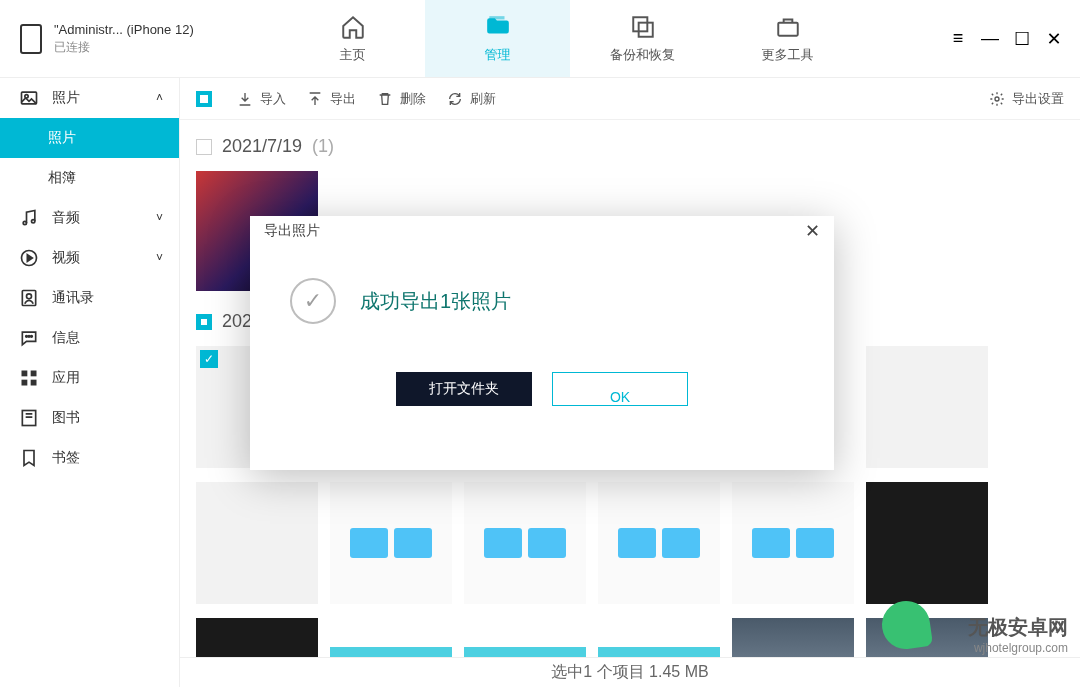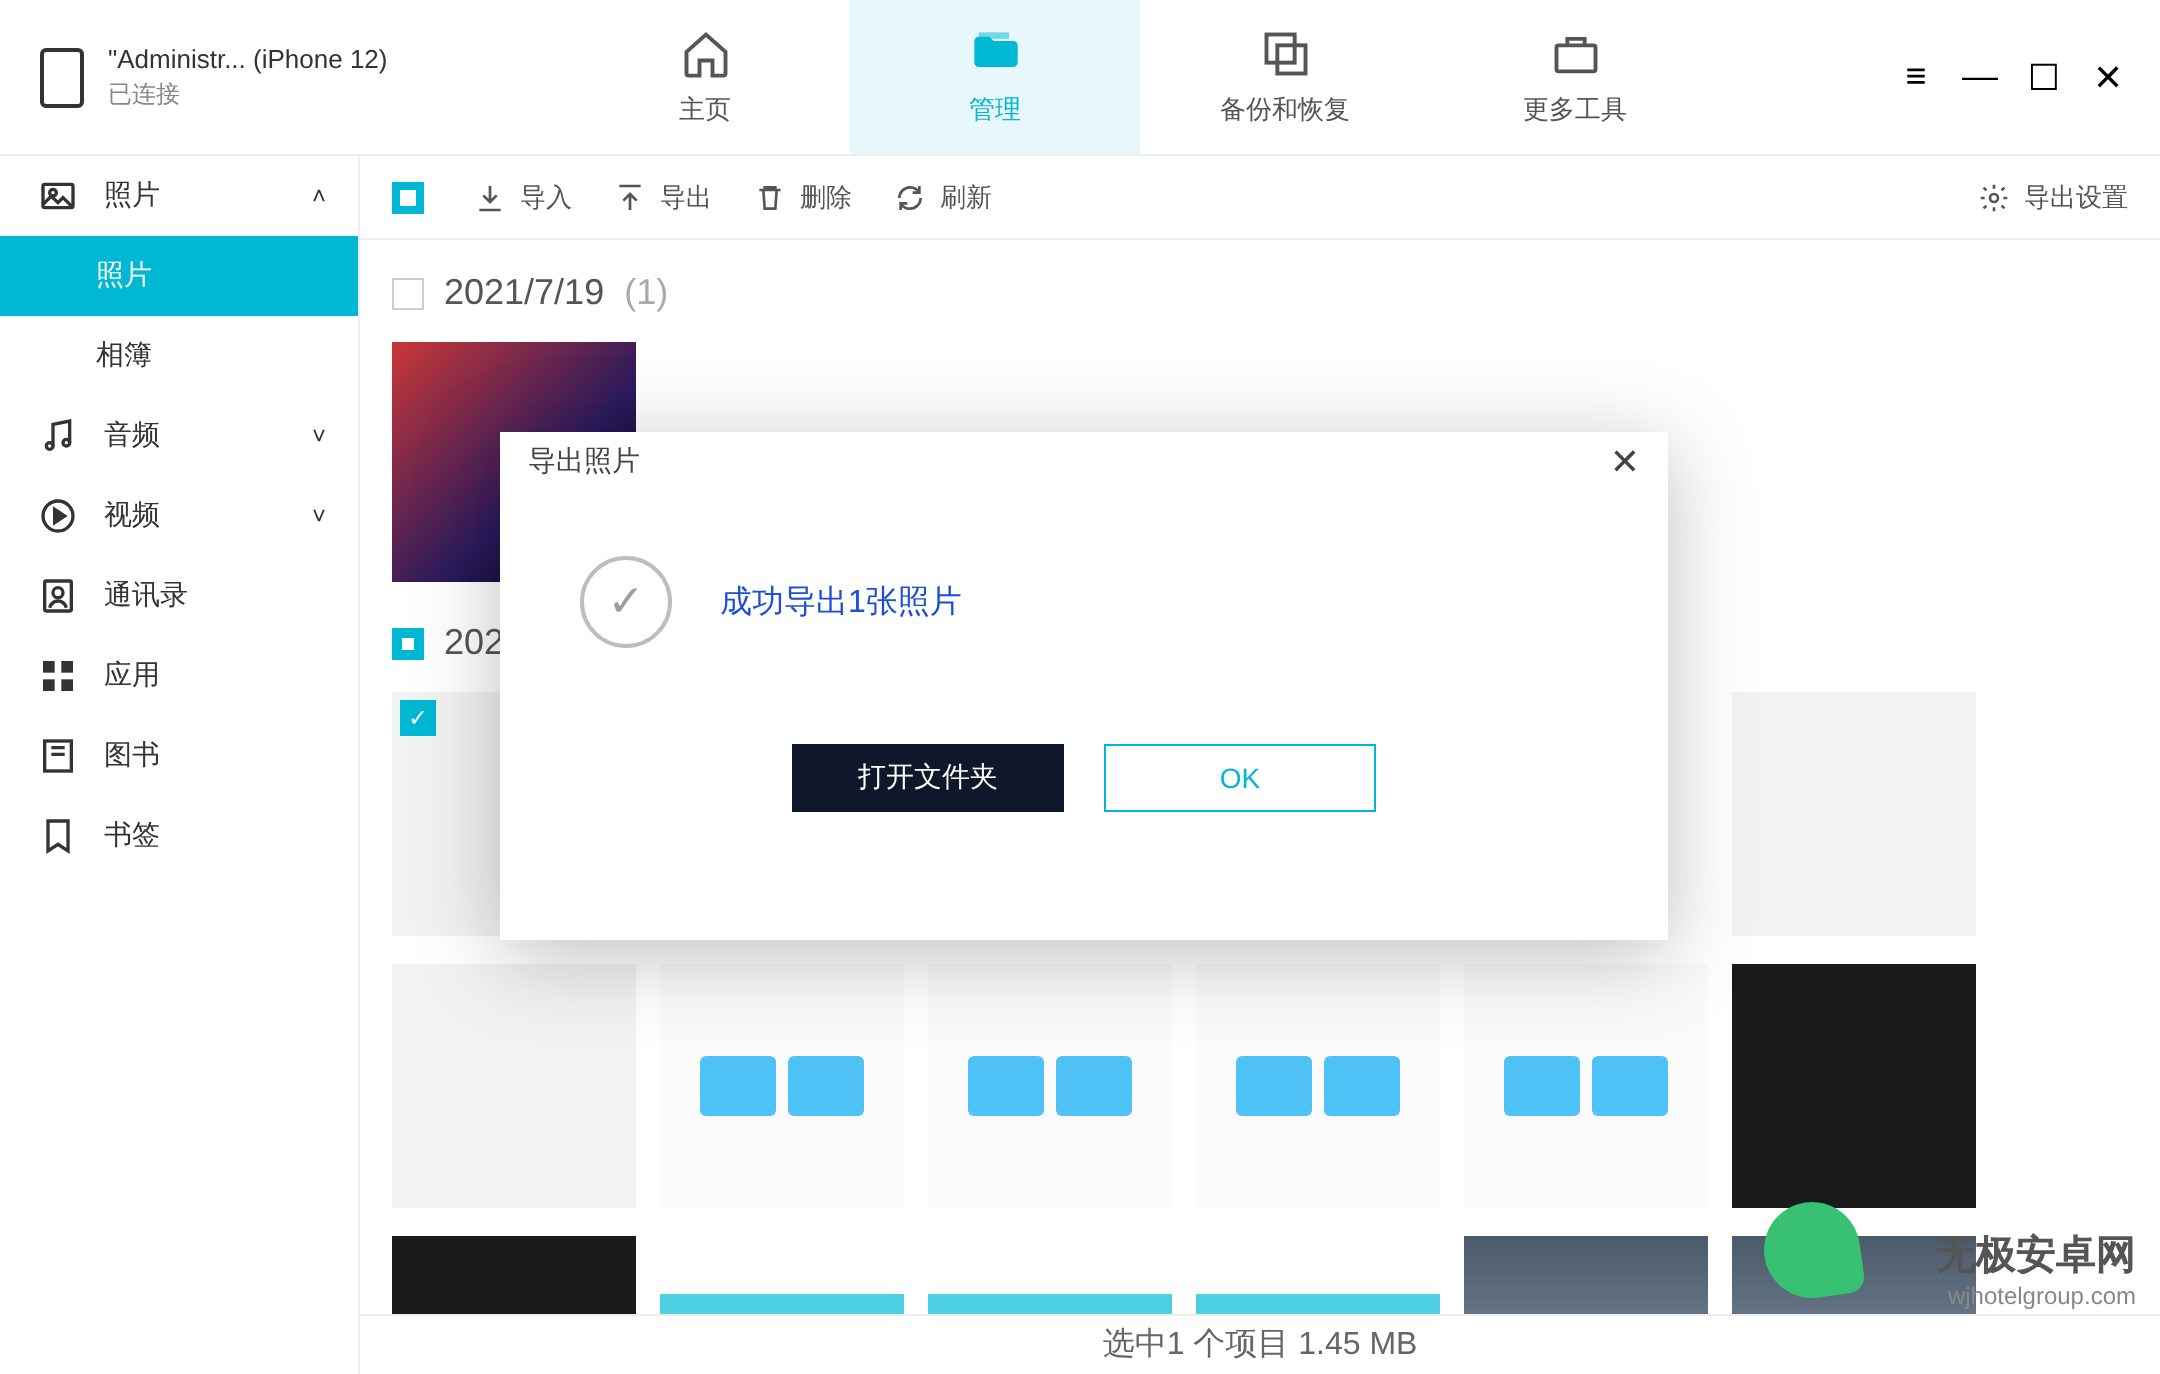--- a/index.html
+++ b/index.html
@@ -54,25 +54,25 @@
 .thumb.gray { background:linear-gradient(#4a5a6a,#6a7a8a); }
 
 .statusbar { height: 30px; display: flex; align-items: center; justify-content: center; font-size: 16px; color: #666; border-top: 1px solid #eee; }
 
 .modal-backdrop { position: absolute; inset: 0; }
 .modal { position: absolute; left: 250px; top: 216px; width: 584px; height: 254px; background: #fff; box-shadow: 0 8px 40px rgba(0,0,0,0.25); }
 .modal-head { height: 30px; display: flex; align-items: center; padding: 0 14px; font-size: 14px; color: #444; }
 .modal-close { margin-left: auto; font-size: 18px; cursor: pointer; }
 .modal-body { display: flex; align-items: center; padding: 32px 40px 20px; gap: 24px; }
 .check-circle { width: 46px; height: 46px; border: 2px solid #bdbdbd; border-radius: 50%; display: flex; align-items: center; justify-content: center; color: #9e9e9e; font-size: 22px; }
-.modal-msg { font-size: 16px; color: #1d4ed8; }
+.modal-msg { font-size: 20px; color: #0f766e; }
 .modal-actions { display: flex; gap: 20px; justify-content: center; padding: 28px 0 26px; }
 .modal-btn { width: 136px; height: 34px; display: flex; align-items: center; justify-content: center; font-size: 14px; cursor: pointer; }
 .modal-btn.primary { background: #0f172a; color: #fff; }
-.modal-btn.secondary { border: 1px solid #00b8d4; color: #00b8d4; background: #fff; }
+.modal-btn.secondary { border: 1px solid #00b8d4; color: #00b8d4; background: #fff; align-items: flex-end; }
 
 .watermark { position: absolute; right: 12px; bottom: 32px; text-align: right; color: #555; }
 .watermark .wm1 { font-size: 20px; font-weight: bold; }
 .watermark .wm2 { font-size: 12px; color: #888; }
 .wm-logo { position:absolute; right:150px; bottom:38px; width:48px; height:48px; background:#38c172; border-radius:50% 50% 8px 50%; transform:rotate(-8deg); }
 </style>
 </head>
 <body>
 
 <div class="header">
@@ -173,20 +173,31 @@
           <svg width="20" height="20" viewBox="0 0 24 24" fill="none" stroke="#333" stroke-width="2">
             <rect x="4" y="3" width="16" height="18" rx="1"></rect>
             <circle cx="12" cy="10" r="3"></circle>
             <path d="M7 19c1-3 3-4 5-4s4 1 5 4"></path>
           </svg>
         </div>
       <span>通讯录</span>
     </div>
     <div class="side-item">
       <div class="side-icon">
+          <svg width="20" height="20" viewBox="0 0 24 24" fill="none" stroke="#333" stroke-width="2">
+            <path d="M4 5h16v11H9l-5 4z"></path>
+            <circle cx="9" cy="10" r="1" fill="#333"></circle>
+            <circle cx="12" cy="10" r="1" fill="#333"></circle>
+            <circle cx="15" cy="10" r="1" fill="#333"></circle>
+          </svg>
+        </div>
+      <span>信息</span>
+    </div>
+    <div class="side-item">
+      <div class="side-icon">
           <svg width="20" height="20" viewBox="0 0 24 24" fill="#333">
             <rect x="3" y="3" width="7" height="7"></rect>
             <rect x="14" y="3" width="7" height="7"></rect>
             <rect x="3" y="14" width="7" height="7"></rect>
             <rect x="14" y="14" width="7" height="7"></rect>
           </svg>
         </div>
       <span>应用</span>
     </div>
     <div class="side-item">

